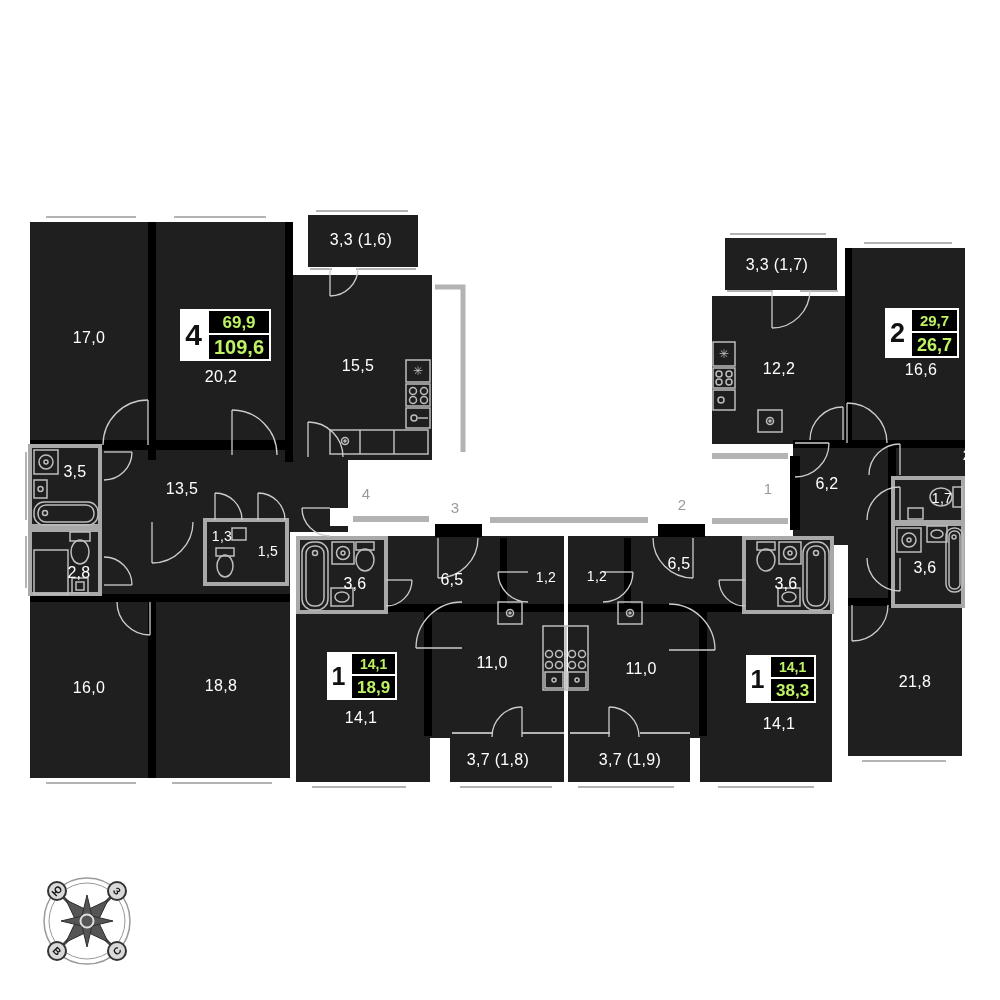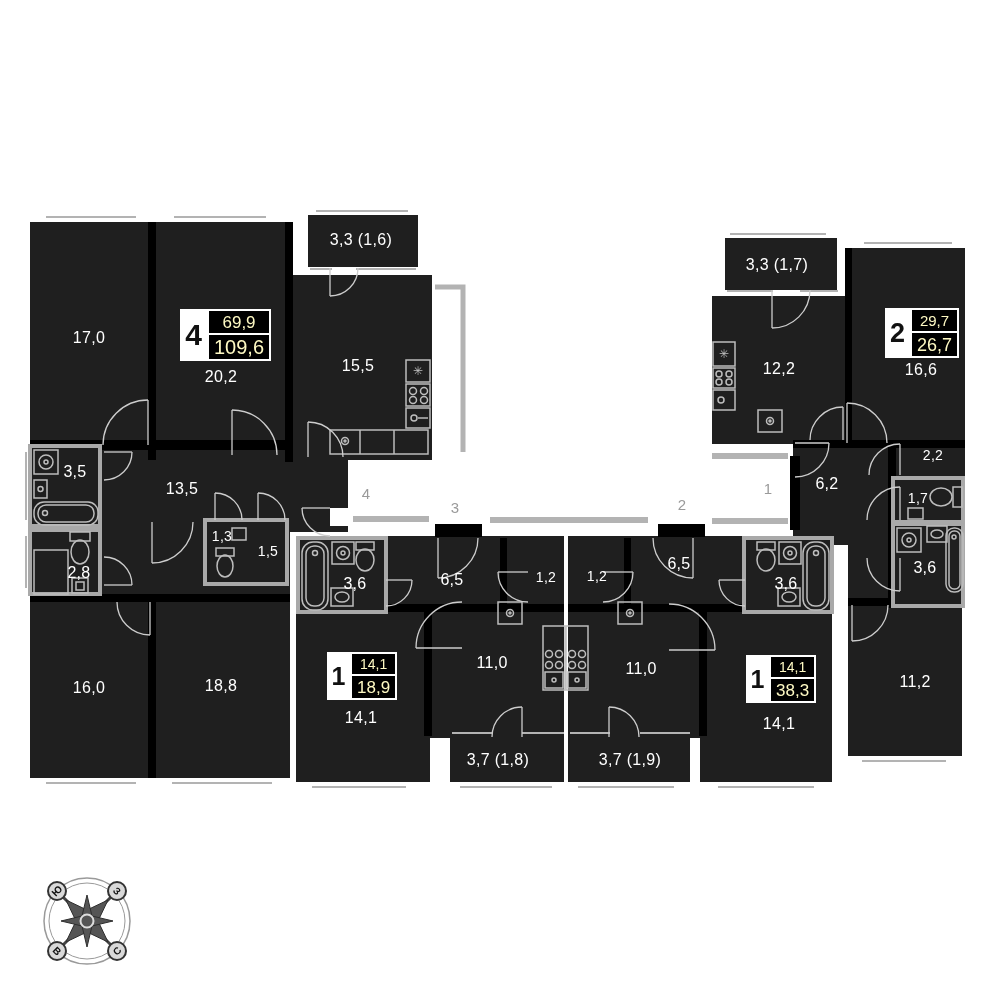--- a/index.html
+++ b/index.html
@@ -18,21 +18,21 @@
   .wline{position:absolute;background:#b3b3b3;height:2px;z-index:2;}
   svg.overlay{position:absolute;left:0;top:0;z-index:4;pointer-events:none;}
   .rlabel{position:absolute;transform:translate(-50%,-50%);color:#fff;font-size:16px;
           letter-spacing:.3px;white-space:nowrap;z-index:5;}
   .rlabel.sm{font-size:14px;}
   .cnum{position:absolute;transform:translate(-50%,-50%);color:#9a9a9a;font-size:15px;z-index:5;}
   .aptbox{position:absolute;display:flex;align-items:stretch;z-index:6;}
   .aptbox .num{background:#fff;color:#111;display:flex;align-items:center;justify-content:center;
                font-weight:700;line-height:1;}
   .aptbox .areas{display:flex;flex-direction:column;gap:2px;background:#fff;padding:2px;}
-  .aptbox .row{background:#000;color:#fef9c3;font-weight:400;line-height:1;display:flex;
+  .aptbox .row{background:#000;color:#bef264;font-weight:700;line-height:1;display:flex;
                align-items:center;justify-content:center;padding:2px 5px;}
   .aptbox.big .num{width:27px;font-size:30px;}
   .aptbox.big .row.l{font-size:17px;height:18px;}
   .aptbox.big .row.t{font-size:20px;height:20px;}
   .aptbox.small .num{width:23px;font-size:25px;}
   .aptbox.small .row.l{font-size:14px;height:16px;}
   .aptbox.small .row.t{font-size:17px;height:18px;}
   .aptbox.mid .num{width:25px;font-size:27px;}
   .aptbox.mid .row.l{font-size:15px;height:17px;}
   .aptbox.mid .row.t{font-size:18px;height:19px;}
@@ -413,24 +413,24 @@
   <span class="rlabel" style="left:679px;top:564px">6,5</span>
   <span class="rlabel" style="left:786px;top:584px">3,6</span>
   <span class="rlabel" style="left:641px;top:669px">11,0</span>
   <span class="rlabel" style="left:779px;top:724px">14,1</span>
   <span class="rlabel" style="left:630px;top:760px">3,7 (1,9)</span>
 
   <span class="rlabel" style="left:777px;top:265px">3,3 (1,7)</span>
   <span class="rlabel" style="left:779px;top:369px">12,2</span>
   <span class="rlabel" style="left:921px;top:370px">16,6</span>
   <span class="rlabel" style="left:827px;top:484px">6,2</span>
-  <span class="rlabel sm" style="left:933px;top:455px">2,2</span>
-  <span class="rlabel sm" style="left:918px;top:498px">1,7</span>
+  <span class="rlabel sm" style="left:973px;top:455px">2,2</span>
+  <span class="rlabel sm" style="left:942px;top:498px">1,7</span>
   <span class="rlabel" style="left:925px;top:568px">3,6</span>
-  <span class="rlabel" style="left:915px;top:682px">11,2</span>
+  <span class="rlabel" style="left:915px;top:682px">21,8</span>
 
   <span class="cnum" style="left:366px;top:493px">4</span>
   <span class="cnum" style="left:455px;top:507px">3</span>
   <span class="cnum" style="left:682px;top:504px">2</span>
   <span class="cnum" style="left:768px;top:488px">1</span>
 
   <div class="aptbox big" style="left:180px;top:309px">
     <div class="num">4</div>
     <div class="areas">
       <div class="row l">69,9</div>

